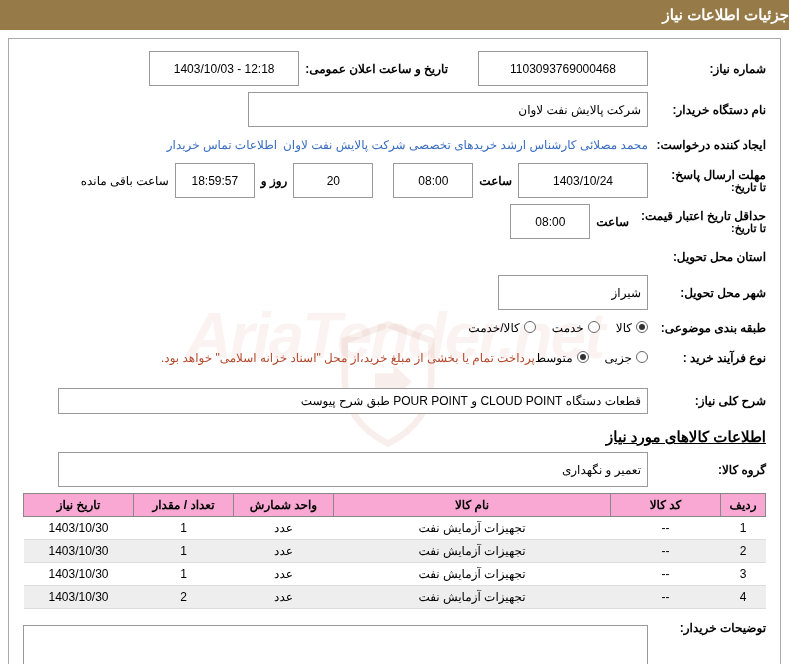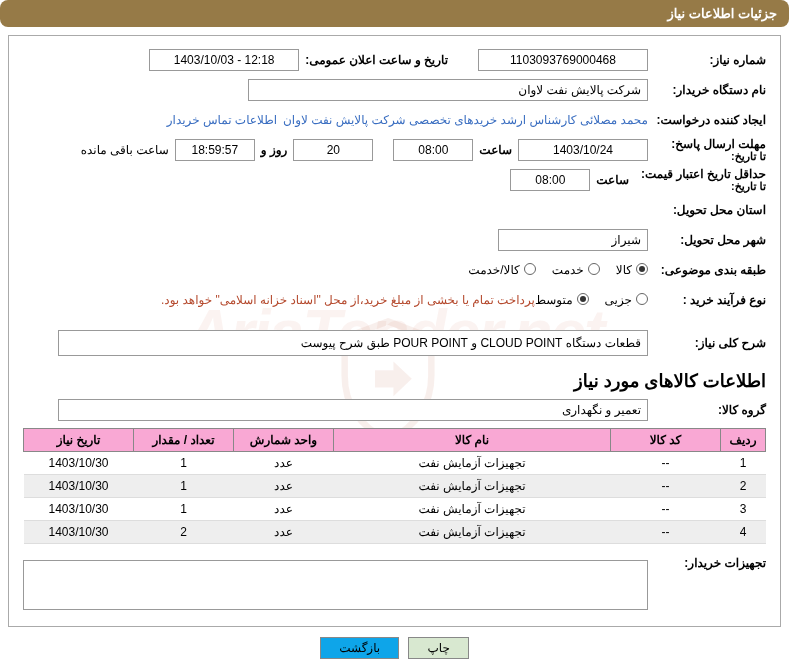--- a/index.html
+++ b/index.html
@@ -1,34 +1,34 @@
 <!DOCTYPE html>
 <html dir="rtl" lang="fa"><head>
 <meta charset="utf-8">
 <style>
 * { box-sizing: border-box; margin: 0; padding: 0; }
 body { font-family: Tahoma, Arial, sans-serif; font-size: 12px; background: #fff; direction: rtl; }
 .container { width: 789px; margin: 0 auto; position: relative; }
-.header-bar { background: #8a6d3b; background: #9d7a3e; color: #fff; padding: 6px 12px; font-weight: bold; font-size: 13px; border-radius: 8px; }
+.header-bar { background: #8a6d3b; background: #9d7a3e; color: #fff; padding: 6px 0; font-weight: bold; font-size: 15px; }
 .header-bar { background: #967a47; }
 .content { padding: 12px 14px 10px 14px; border: 1px solid #aaa; margin: 8px; position: relative; background: #fff; }
 .watermark { position: absolute; top: 260px; left: 50%; transform: translateX(-50%); font-size: 64px; font-weight: bold; color: rgba(200,100,80,0.08); pointer-events: none; font-style: italic; letter-spacing: -2px; z-index: 0; }
 .watermark-shield { position: absolute; top: 280px; left: 42%; width: 110px; height: 130px; z-index: 0; opacity: 0.08; }
 .row { display: flex; align-items: center; margin-bottom: 6px; min-height: 24px; position: relative; z-index: 1; }
 .label { font-weight: bold; min-width: 118px; padding-left: 6px; font-size: 12px; white-space: nowrap; }
-.input { border: 1px solid #999; background: #fff; height: 22px; padding: 2px 4px; font-family: inherit; font-size: 12px; direction: ltr; text-align: center; display: inline-flex; align-items: center; justify-content: center; }
+.input { border: 1px solid #999; background: #fff; height: 35px; padding: 2px 4px; font-family: inherit; font-size: 12px; direction: ltr; text-align: center; display: inline-flex; align-items: center; justify-content: center; }
 .input-rtl { direction: rtl; text-align: right; justify-content: flex-start; padding-right: 6px; }
 .link { color: #3a6ec1; cursor: pointer; }
 .inline-label { font-weight: bold; margin: 0 6px; font-size: 12px; }
 .radio-group { display: flex; gap: 16px; align-items: center; }
 .radio { display: flex; align-items: flex-start; gap: 4px; }
 .radio-circle { width: 12px; height: 12px; border: 1px solid #666; border-radius: 50%; display: inline-block; position: relative; background: #fff; }
 .radio-circle.checked::after { content: ''; position: absolute; width: 6px; height: 6px; background: #333; border-radius: 50%; top: 2px; left: 2px; }
 .note-text { color: #b54a2e; font-weight: normal; font-size: 12px; }
-.section-title { font-weight: bold; margin: 14px 0 6px 0; font-size: 18px; position: relative; z-index: 1; }
+.section-title { font-weight: bold; margin: 14px 0 6px 0; font-size: 15px; position: relative; z-index: 1; text-decoration: underline; }
 .full-input { width: 590px; }
 table { border-collapse: collapse; width: 100%; margin-top: 6px; position: relative; z-index: 1; }
 th { background: #f9a8d4; color: #000; padding: 4px 6px; font-size: 12px; border: 1px solid #888; font-weight: bold; text-align: center; }
 td { padding: 4px 6px; font-size: 12px; border-bottom: 1px solid #ddd; text-align: center; }
 tr:nth-child(even) td { background: #eee; }
 tr:nth-child(odd) td { background: #fff; }
 .desc-box { border: 1px solid #999; height: 50px; width: 640px; background: #fff; margin-top: 4px; position: relative; z-index: 1; }
 .buttons { text-align: center; margin: 10px 0 6px 0; }
 .btn { border: 1px solid #888; padding: 3px 18px; font-family: inherit; font-size: 12px; cursor: pointer; margin: 0 3px; }
 .btn-print { background: #d8e8d0; }
@@ -183,21 +183,21 @@
             <td>--</td>
             <td>تجهیزات آزمایش نفت</td>
             <td>عدد</td>
             <td>2</td>
             <td>1403/10/30</td>
           </tr>
         </tbody>
     </table>
 
     <div class="row" style="margin-top:12px;align-items:flex-start">
-      <span class="label">تجهیزات خریدار:</span>
+      <span class="label">توضیحات خریدار:</span>
       <div class="desc-box"></div>
     </div>
 
   </div>
 
   <div class="buttons">
     <button class="btn btn-print">چاپ</button>
     <button class="btn btn-back">بازگشت</button>
   </div>
 </div>

